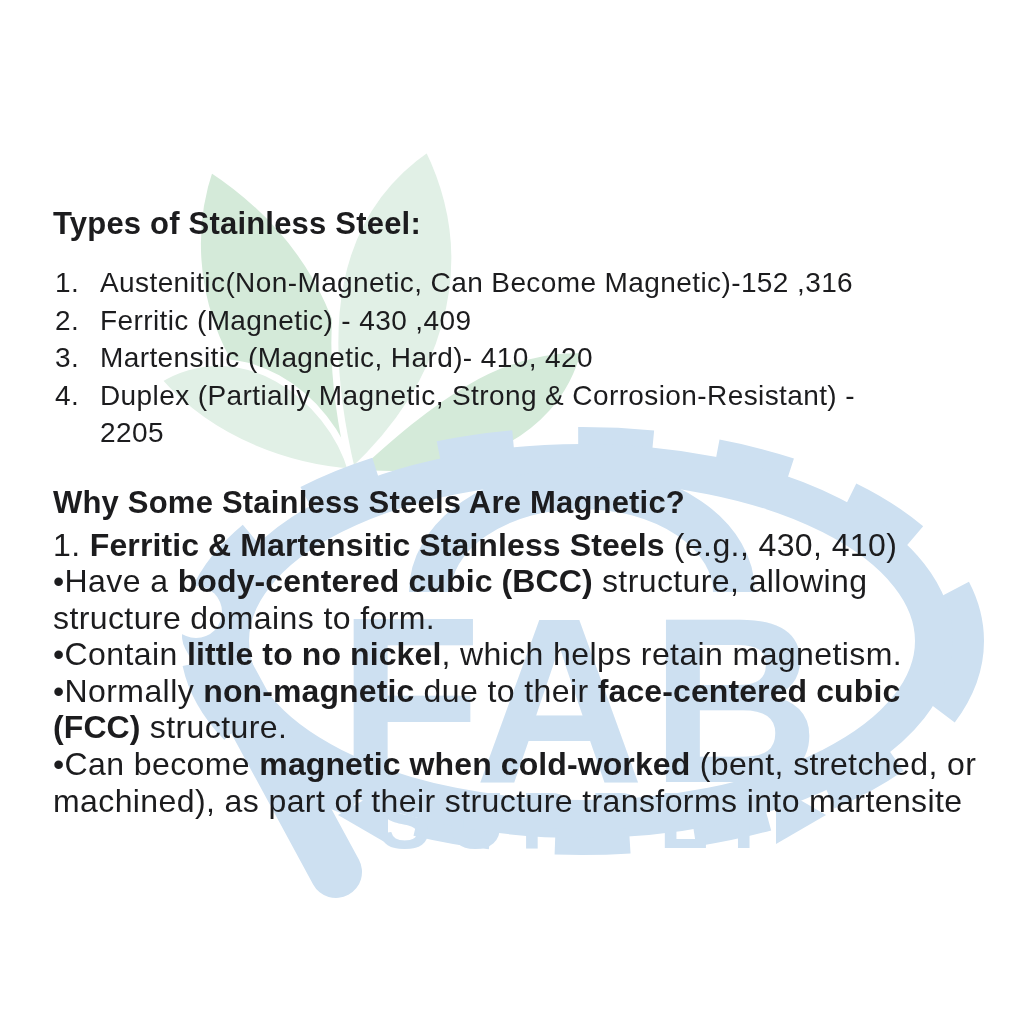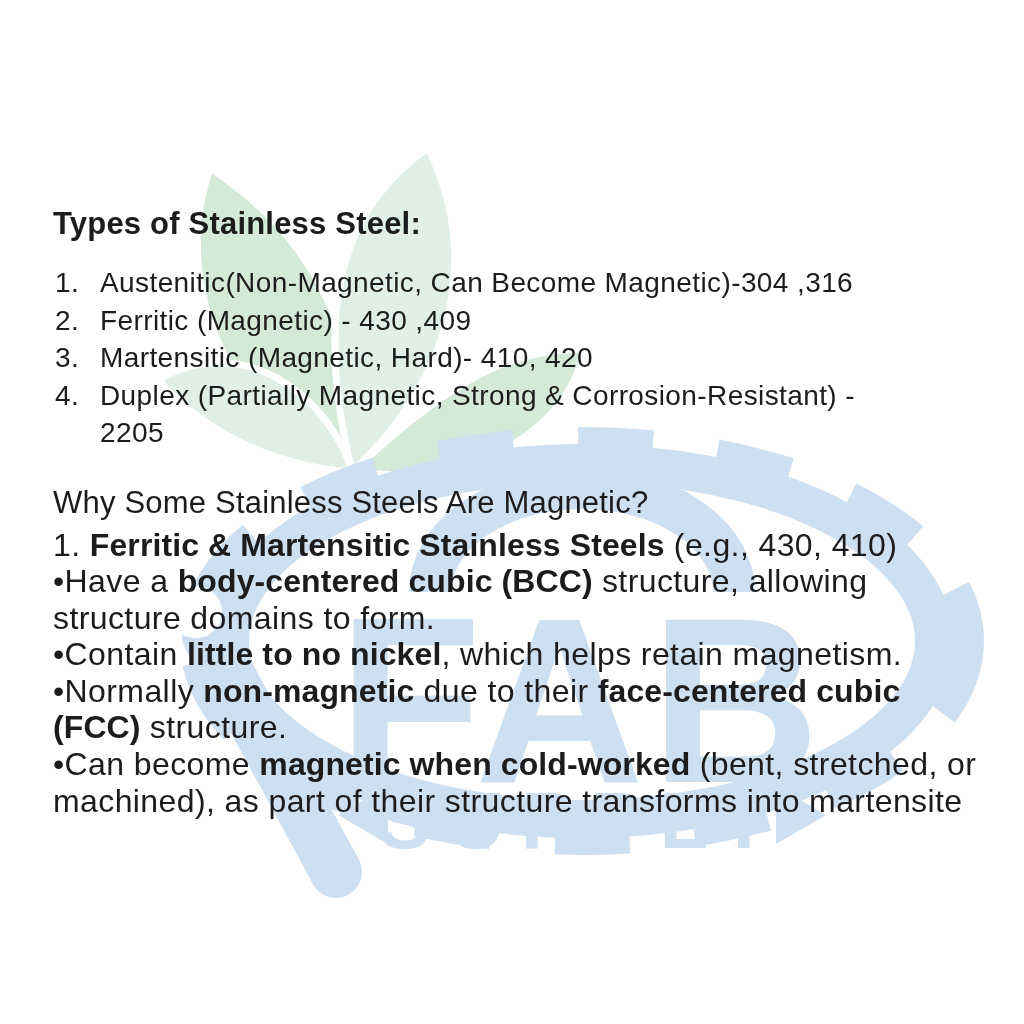--- a/index.html
+++ b/index.html
@@ -37,21 +37,21 @@
     margin: 0; padding: 0 0 0 2px;
     font-size: 28px;
     line-height: 37.5px;
     letter-spacing: 0.4px;
   }
   .type-list .li { display: flex; }
   .li-num { width: 45px; flex: none; }
   .li-text { white-space: pre-line; }
   .h-title2 {
     font-size: 31px;
-    font-weight: normal;
+    font-weight: bold;
     line-height: 40px;
     margin: 31px 0 4px 0;
     letter-spacing: 0.2px;
   }
   .para-block {
     font-size: 32px;
     line-height: 36.6px;
     letter-spacing: 0.4px;
   }
   .tline { white-space: pre; }
@@ -82,21 +82,21 @@
       <polygon points="776,786 776,844 826,815" fill="#cde0f1"></polygon>
       <text x="582" y="848" font-size="80" font-weight="bold" text-anchor="middle" letter-spacing="16" font-family="Liberation Sans, sans-serif" fill="#cde0f1">SUPPLY</text>
     </g>
   </svg>
 
   <div class="content">
     <h1 class="h-title">Types of Stainless Steel:</h1>
     <ol class="type-list">
         <li class="li">
           <span class="li-num">1.</span>
-          <span class="li-text">Austenitic(Non-Magnetic, Can Become Magnetic)-304 ,316</span>
+          <span class="li-text">Austenitic(Non-Magnetic, Can Become Magnetic)-152 ,316</span>
         </li>
         <li class="li">
           <span class="li-num">2.</span>
           <span class="li-text">Ferritic (Magnetic) - 430 ,409</span>
         </li>
         <li class="li">
           <span class="li-num">3.</span>
           <span class="li-text">Martensitic (Magnetic, Hard)- 410, 420</span>
         </li>
         <li class="li">

